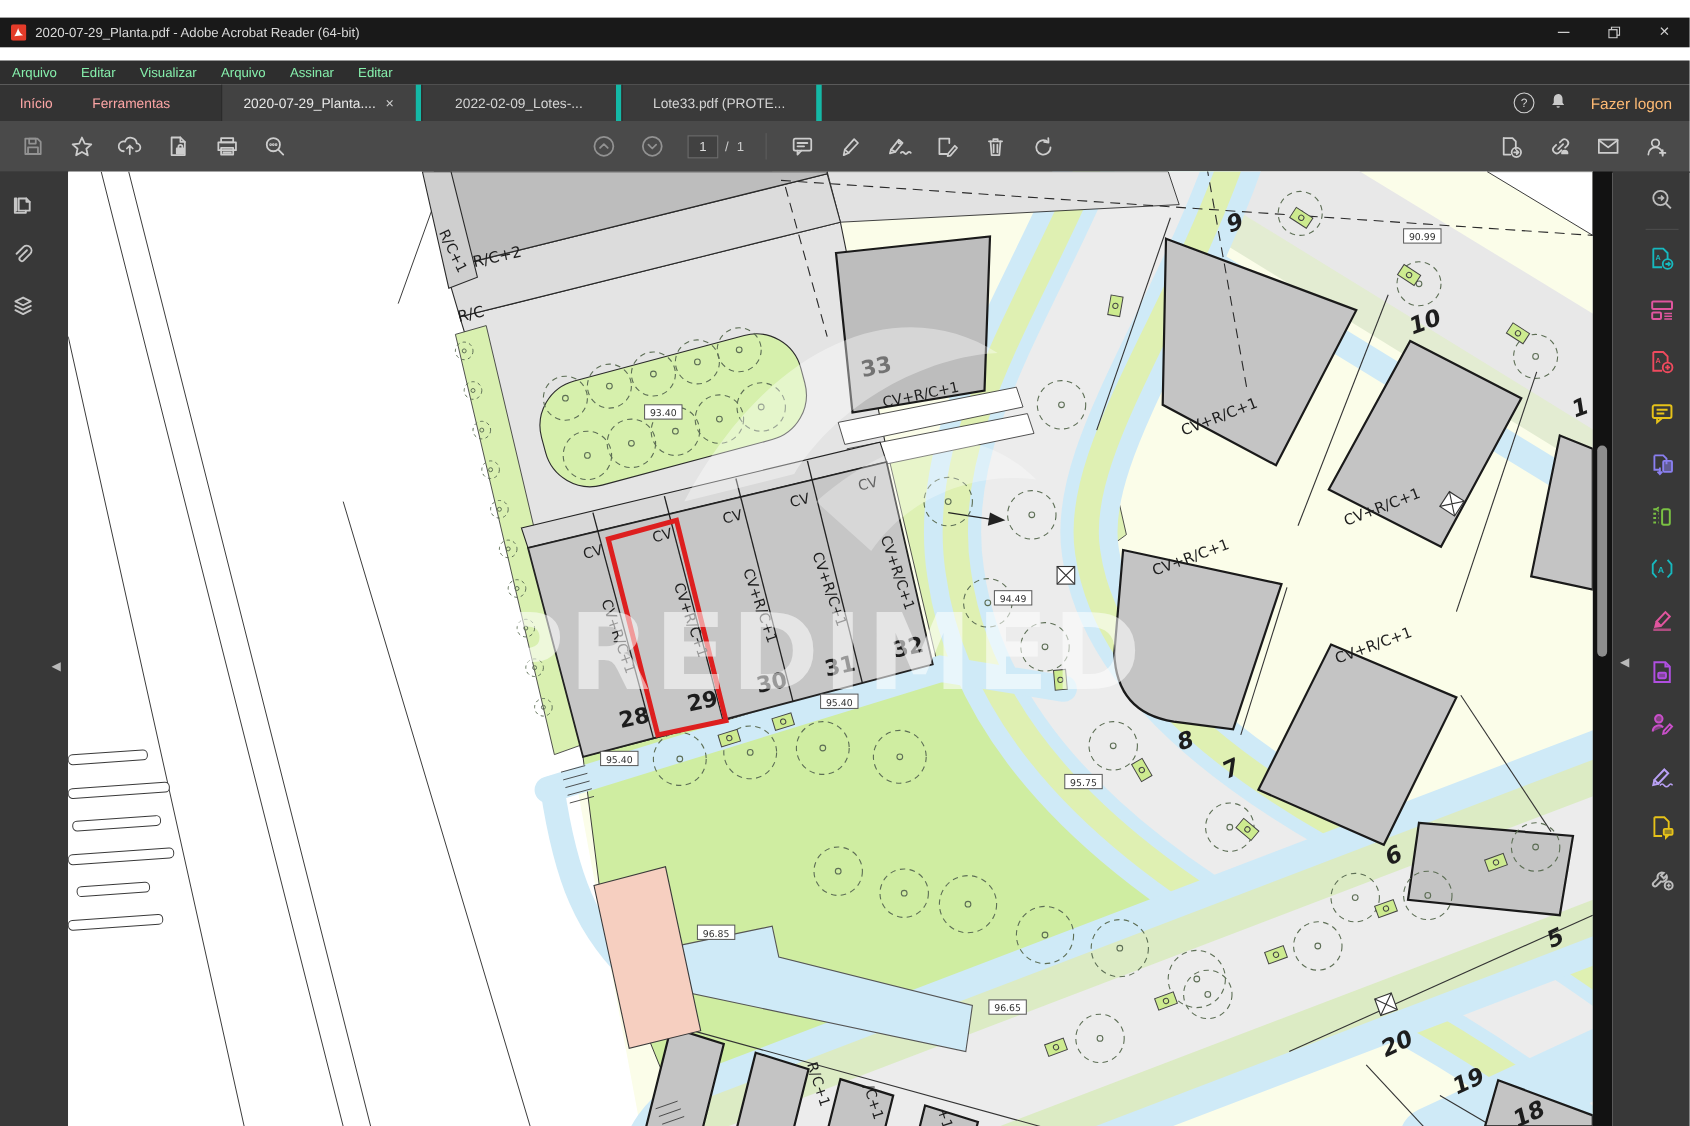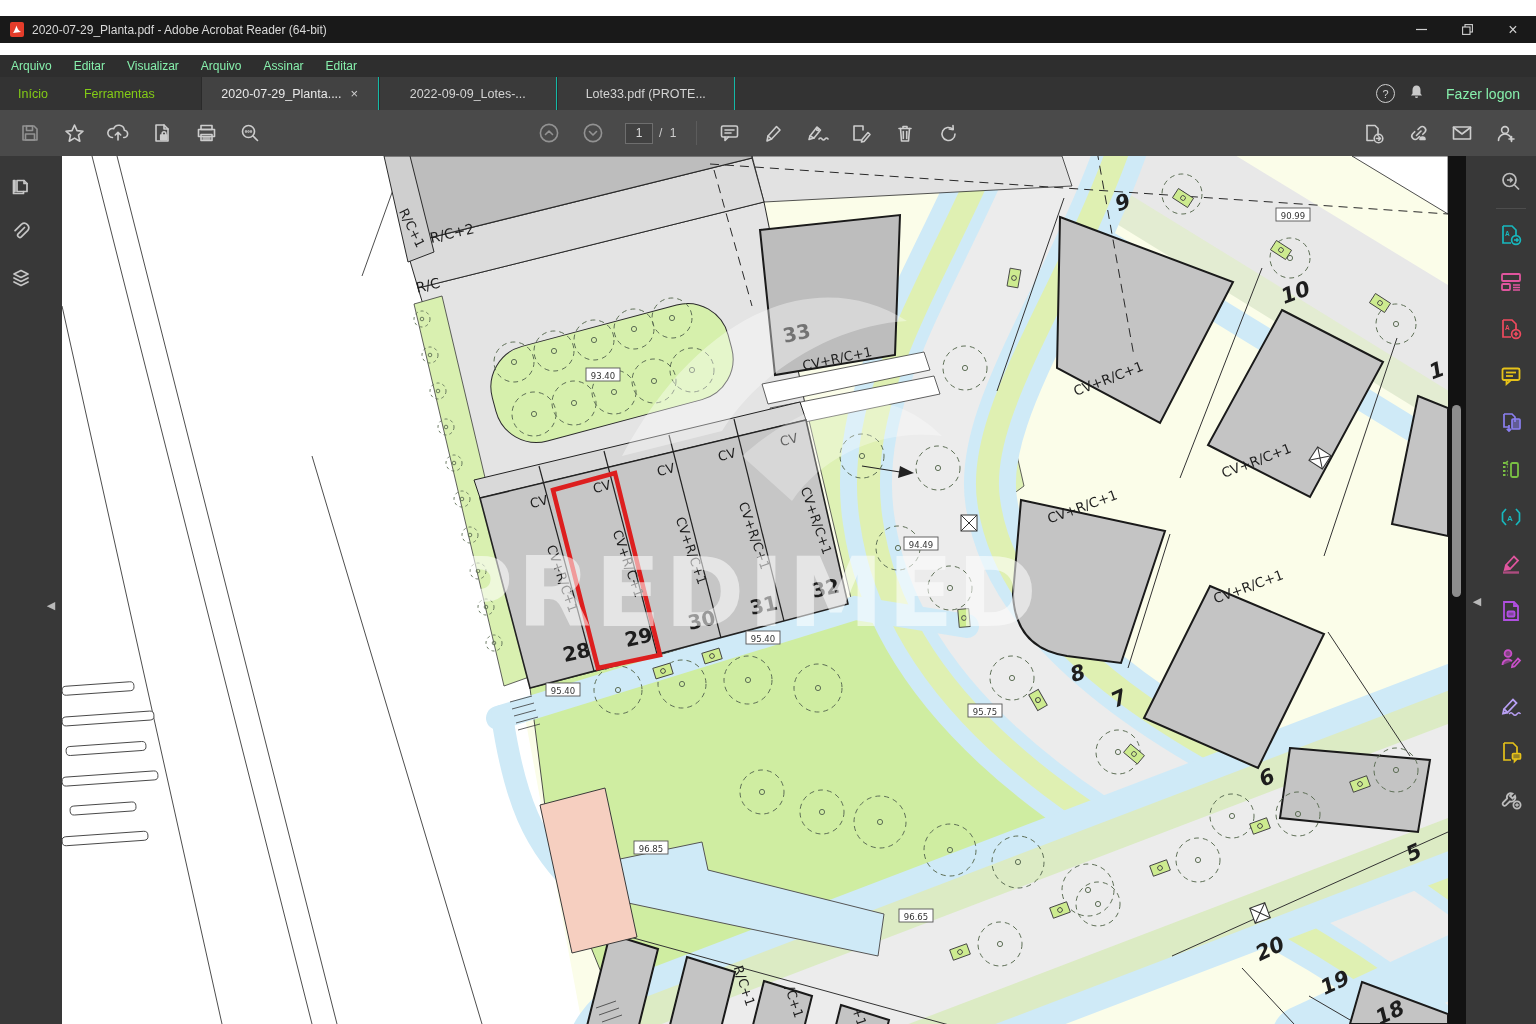--- a/index.html
+++ b/index.html
@@ -10,29 +10,29 @@
   #titlebar{left:0;top:16px;width:1536px;height:27px;background:#191919;color:#d8d8d8;
     display:flex;align-items:center;font-size:12px;}
   #titlebar .ticon{margin:0 8px 0 10px;display:flex;}
   #wincontrols{margin-left:auto;display:flex;height:100%;}
   .winbtn{width:46px;height:100%;display:flex;align-items:center;justify-content:center;color:#cfcfcf;font-size:13px;}
   #menubar{left:0;top:55px;width:1536px;height:22px;background:#2e2e2e;color:#86efac;
     font-size:12px;display:flex;align-items:center;}
   #menubar span{padding:0 11px;}
   #tabbar{left:0;top:77px;width:1536px;height:33px;background:#333333;display:flex;align-items:stretch;
     color:#d4d4d4;font-size:12.5px;}
-  .tab-static{display:flex;align-items:center;padding:0 18px;color:#84cc16;}
+  .tab-static{display:flex;align-items:center;padding:0 18px;color:#fca5a5;}
   .doc-tab{display:flex;align-items:center;justify-content:center;width:176px;background:#3a3a3a;
-    border-left:1px solid #2a2a2a;border-right:1px solid #14b8a6;white-space:nowrap;overflow:hidden;text-align:center;}
+    border-left:1px solid #2a2a2a;border-right:5px solid #14b8a6;white-space:nowrap;overflow:hidden;text-align:center;}
   .doc-tab.active{background:#424242;color:#e8e8e8;}
   .doc-tab .closex{margin-left:9px;color:#cfcfcf;font-size:13px;}
   #tabbar-right{margin-left:auto;display:flex;align-items:center;gap:14px;padding-right:16px;color:#e6e6e6;}
   #help-circ{width:17px;height:17px;border:1.4px solid #cfcfcf;border-radius:50%;display:flex;
     align-items:center;justify-content:center;font-size:11px;color:#cfcfcf;}
-  #signin{font-size:14px;color:#86efac;padding-left:8px;text-align:center;}
+  #signin{font-size:14px;color:#fdba74;padding-left:8px;text-align:center;}
   #toolbar{left:0;top:110px;width:1536px;height:46px;background:#4a4a4a;display:flex;align-items:center;
     border-bottom:1px solid #3c3c3c;}
   .tbgroup{display:flex;align-items:center;}
   .tbicon{width:34px;height:34px;display:flex;align-items:center;justify-content:center;margin:0 5px;}
   .tbicon svg{stroke:#cdcdcd;fill:none;stroke-width:1.6;stroke-linecap:round;stroke-linejoin:round;}
   #pagebox{width:26px;height:19px;border:1px solid #6e6e6e;background:#414141;color:#dddddd;
     font-size:12px;display:flex;align-items:center;justify-content:center;margin:0 6px 0 10px;}
   #pagecount{color:#cdcdcd;font-size:12px;margin-right:8px;letter-spacing:2px;}
   .tbsep{width:1px;height:24px;background:#5c5c5c;margin:0 10px;}
   
@@ -94,21 +94,21 @@
 
 <div class="abs" id="tabbar">
   <span class="tab-static">Início</span>
   <span class="tab-static">Ferramentas</span>
   <span style="width:28px;"></span>
   <span class="doc-tab active">
     <span>2020-07-29_Planta....</span>
     <span class="closex">×</span>
   </span>
   <span class="doc-tab">
-    <span>2022-09-09_Lotes-...</span>
+    <span>2022-02-09_Lotes-...</span>
   </span>
   <span class="doc-tab">
     <span>Lote33.pdf (PROTE...</span>
   </span>
   <span id="tabbar-right">
     <span id="help-circ">?</span>
     <span>
       <svg width="15" height="16" viewBox="0 0 15 16">
           <path d="M7.5 1.5 C10 1.5 11.5 3.5 11.5 6 L11.5 9.5 L13 11.5 L2 11.5 L3.5 9.5 L3.5 6 C3.5 3.5 5 1.5 7.5 1.5Z" fill="#c9c9c9"></path>
           <path d="M6 12.5 a1.5 1.5 0 0 0 3 0" fill="#c9c9c9"></path>

